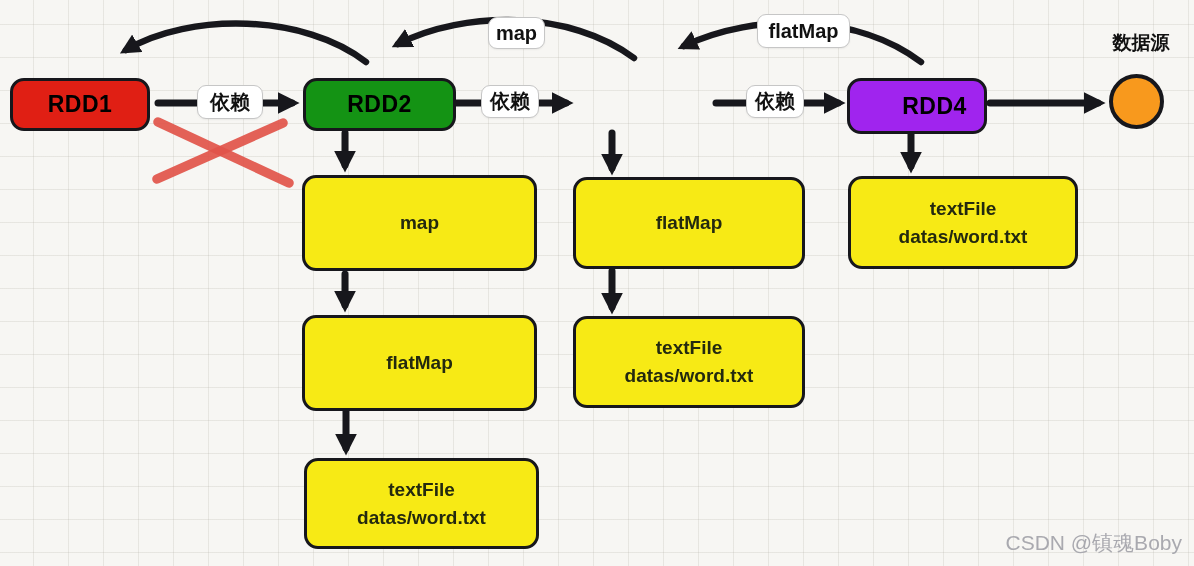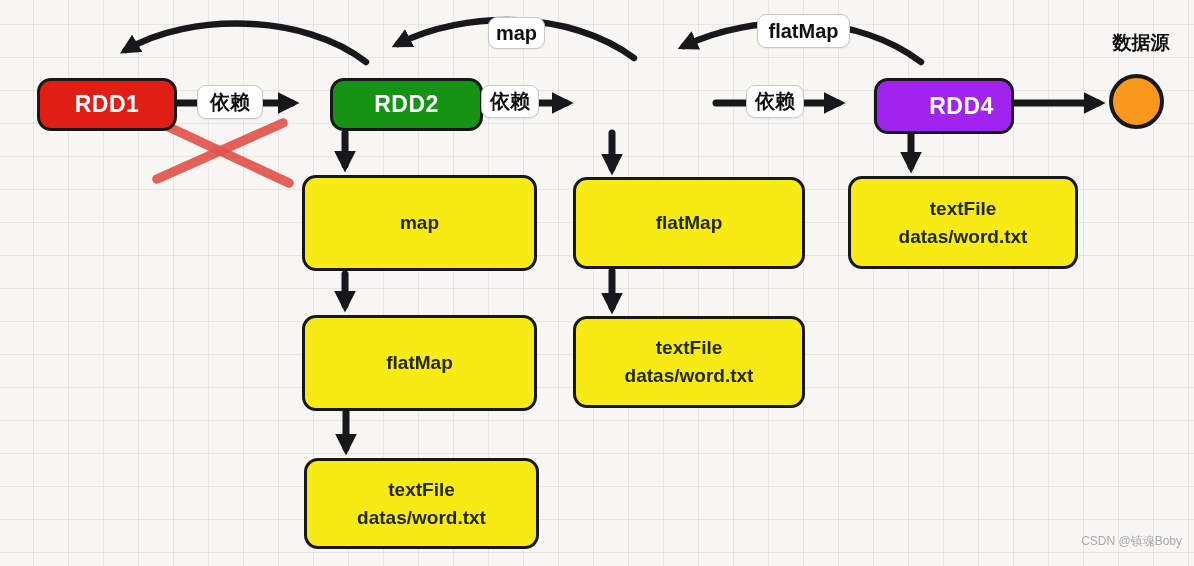--- a/index.html
+++ b/index.html
@@ -13,38 +13,38 @@
     background-size:35px 33px;
     background-position:-2px -9px;
   }
   .arrows{position:absolute;left:0;top:0;z-index:1;}
   .arr{fill:none;stroke:#17171c;stroke-width:7;stroke-linecap:round;}
   .curve{stroke-width:6.5;}
   .xmark{fill:none;stroke:#e1544a;stroke-width:9.5;stroke-linecap:round;opacity:.92;}
   .rdd{
     position:absolute;z-index:2;display:flex;align-items:center;justify-content:center;
     border:3.5px solid #17171c;border-radius:14px;box-sizing:border-box;
-    color:#ffffff;font-size:23px;font-weight:bold;letter-spacing:.5px;margin-left:27px;
+    color:#000000;font-size:23px;font-weight:bold;letter-spacing:.5px;
   }
   .pill{
     position:absolute;z-index:3;display:flex;align-items:center;justify-content:center;
     background:#fff;border:1.5px solid #c6c6c6;border-radius:9px;box-sizing:border-box;
     color:#111;font-size:20px;font-weight:600;box-shadow:0 1px 2px rgba(0,0,0,.06);
   }
   .op{
     position:absolute;z-index:2;display:flex;flex-direction:column;align-items:center;justify-content:center;
     background:#f7ea15;border:3.5px solid #17171c;border-radius:14px;box-sizing:border-box;
     color:#23290f;font-size:19px;font-weight:600;line-height:1.45;
   }
   .ds-label{position:absolute;z-index:2;color:#111;font-size:19px;font-weight:bold;text-align:center;}
   .ds-circle{
     position:absolute;z-index:2;width:55px;height:55px;border-radius:50%;
     border:4px solid #17171c;box-sizing:border-box;background:#f8991d;
   }
-  .watermark{position:absolute;z-index:4;right:12px;bottom:16px;font-size:12px;color:#a9a9af;}
+  .watermark{position:absolute;z-index:4;right:12px;bottom:9px;font-size:21px;color:#a9a9af;}
 </style>
 </head>
 <body>
 
 <div class="canvas">
 
   <svg class="arrows" width="1194" height="566" viewBox="0 0 1194 566">
     <defs>
       <marker id="ah" viewBox="0 0 10 10" refX="6.5" refY="5" markerWidth="3.1" markerHeight="3.1" orient="auto">
         <path d="M0,0 L10,5 L0,10 Z" fill="#17171c"></path>

